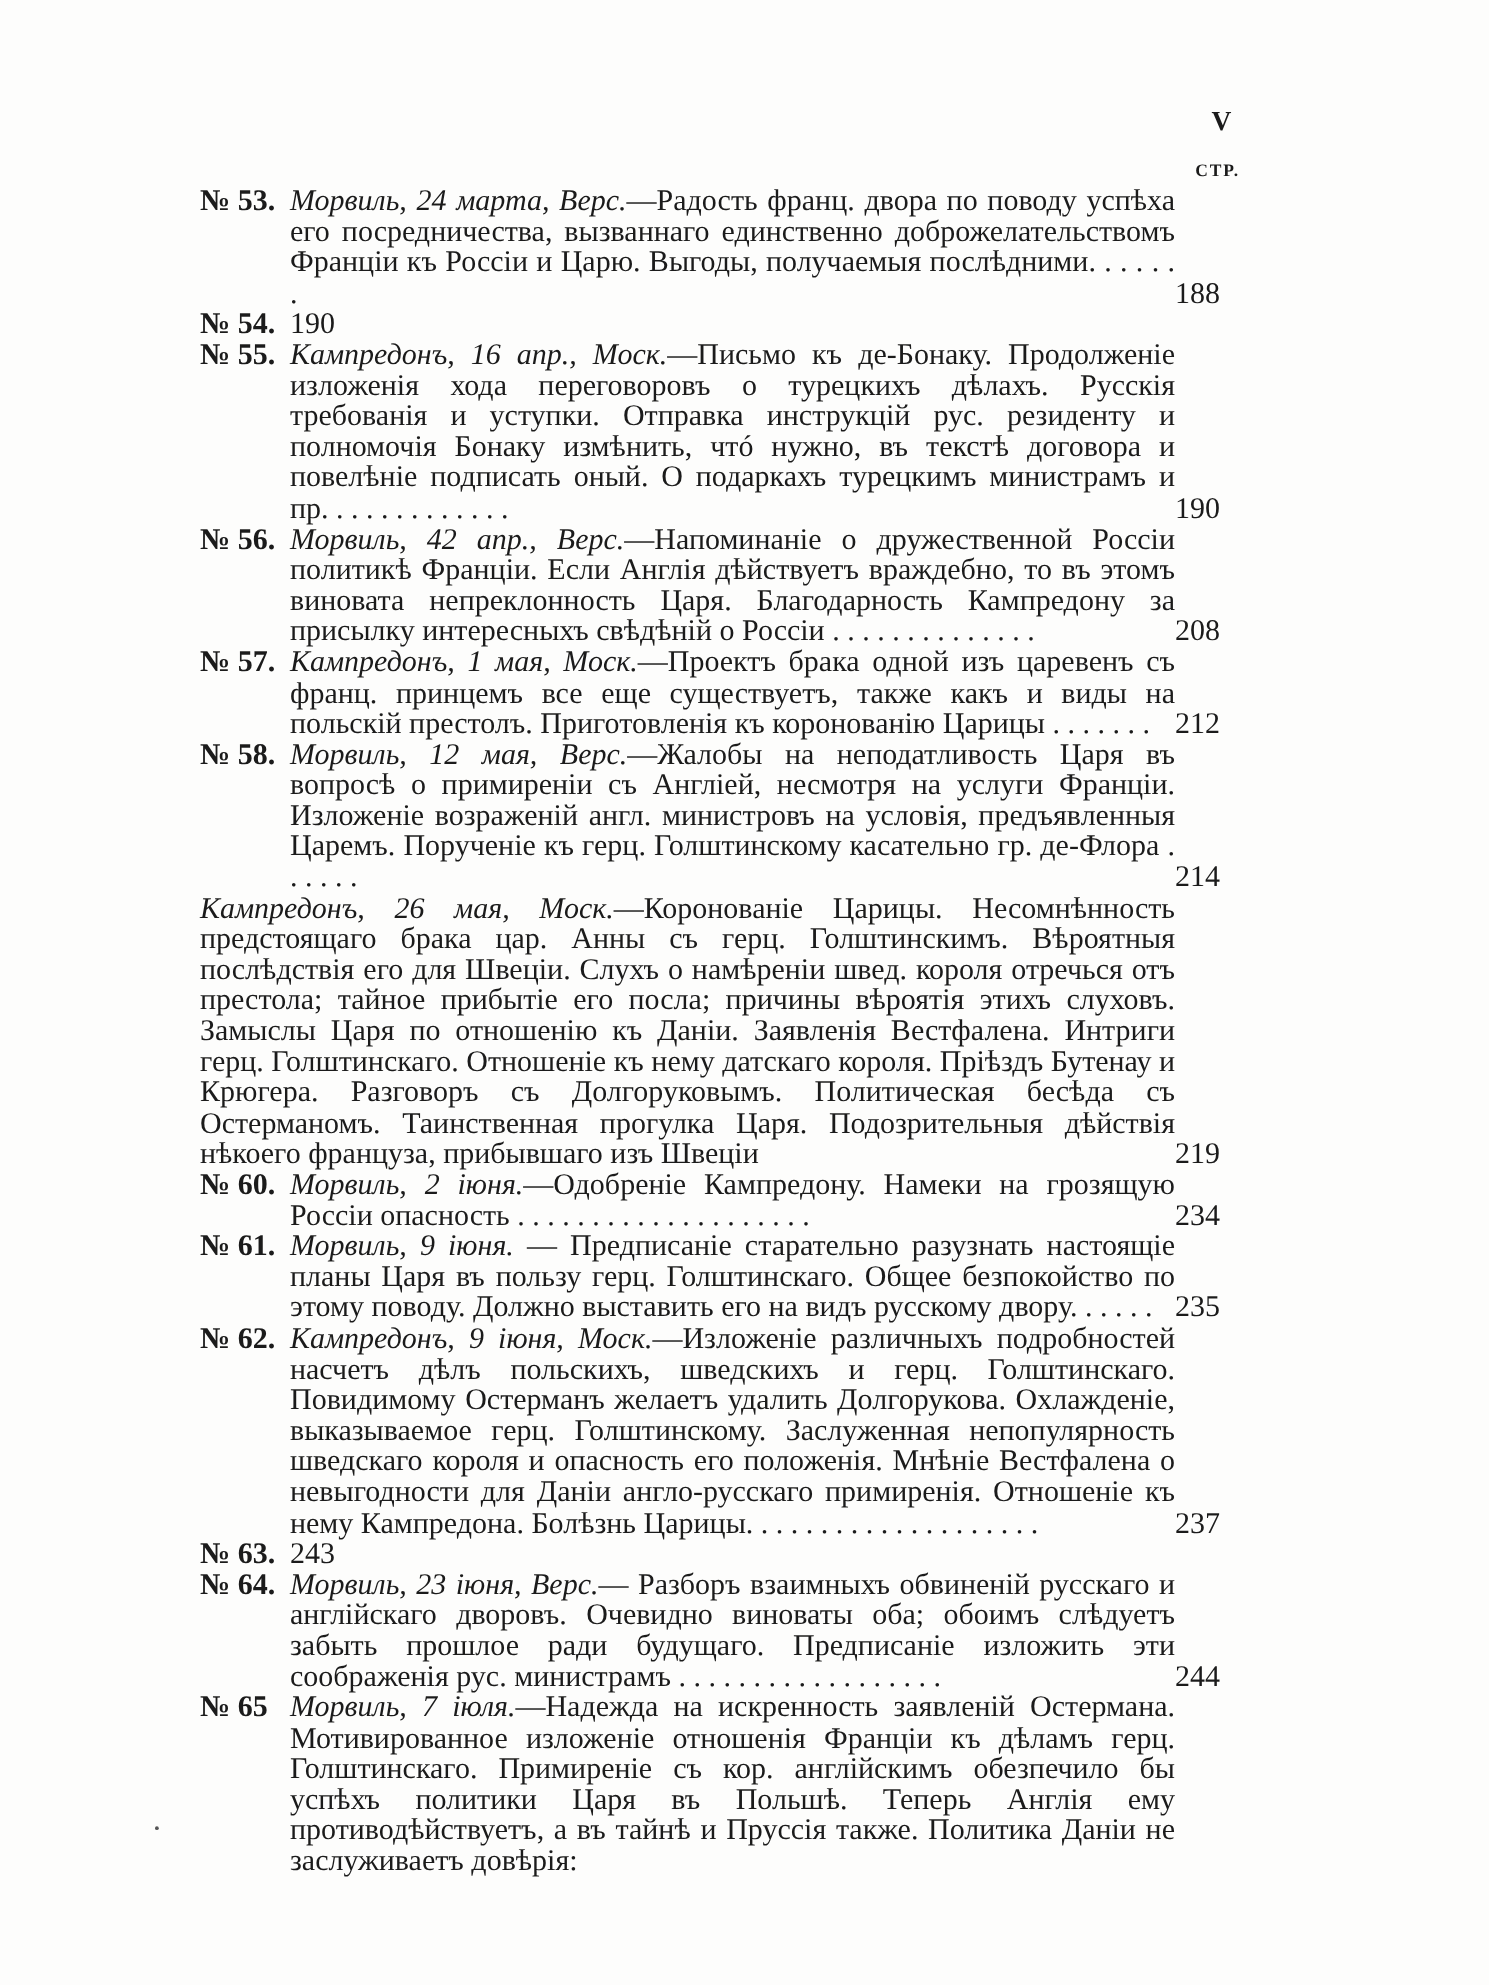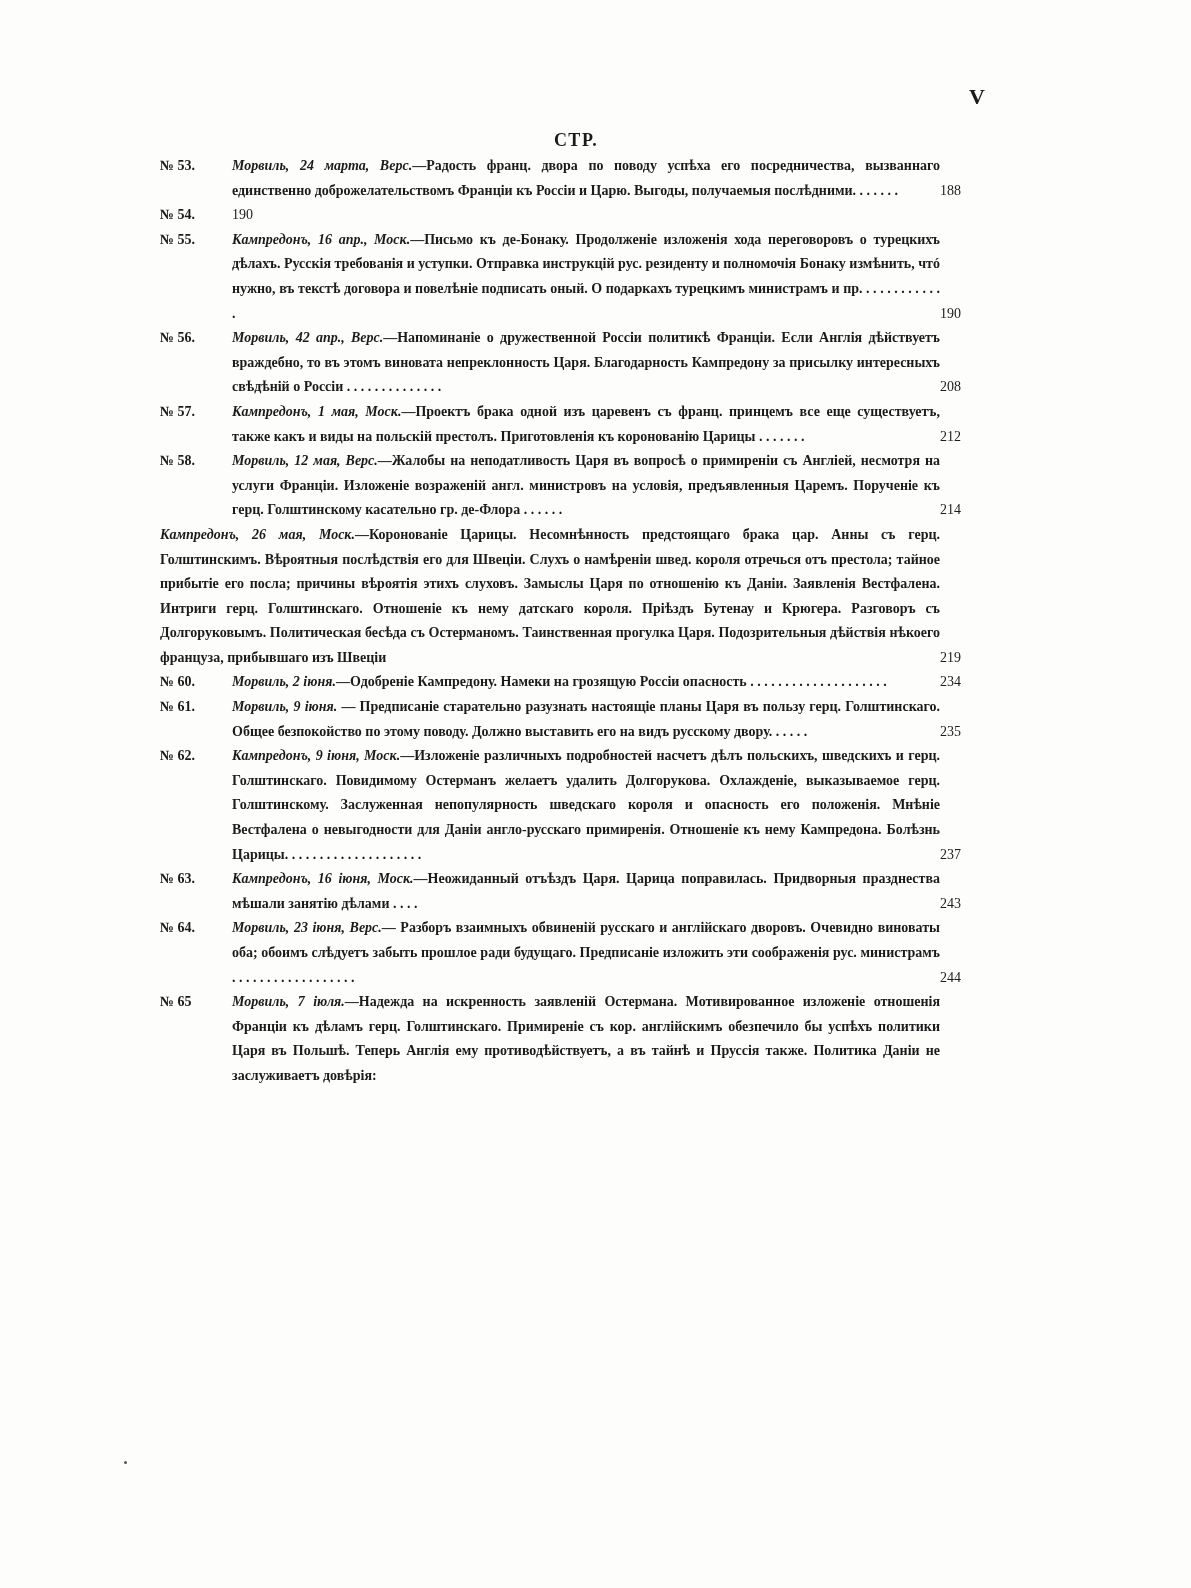--- a/index.html
+++ b/index.html
@@ -25,44 +25,43 @@
     width: 834px;
   }
   .roman-folio {
     text-align: right;
     padding-right: 8px;
     font-size: 22px;
     font-weight: bold;
     letter-spacing: 1px;
   }
   .str-label {
-    text-align: center;
+    text-align: right;
     padding-right: 2px;
     margin-top: 20px;
     margin-bottom: 3px;
-    font-size: 18px;
+    font-size: 14px;
     font-weight: bold;
     letter-spacing: 1.5px;
   }
   .entries { }
   .entry {
     display: flex;
-    font-size: 14px;
+    font-size: 24px;
     line-height: 24.6px;
   }
   .num {
     flex: none;
     width: 72px;
     font-weight: bold;
     white-space: nowrap;
   }
   .body {
     flex: 1;
     text-align: justify;
-    font-weight: bold;
   }
   .body .hdr { font-style: italic; }
   .page-no {
     flex: none;
     width: 54px;
     text-align: left;
     align-self: flex-end;
     font-weight: normal;
   }
   .scan-dot {
@@ -139,21 +138,20 @@
       </div>
 
       <div class="entry">
         <span class="num">№ 62.</span>
         <span class="body"><span class="hdr">Кампредонъ, 9 іюня, Моск.</span><span>—Изложеніе различныхъ подробностей насчетъ дѣлъ польскихъ, шведскихъ и герц. Голштинскаго. Повидимому Остерманъ желаетъ удалить Долгорукова. Охлажденіе, выказываемое герц. Голштинскому. Заслуженная непопулярность шведскаго короля и опасность его положенія. Мнѣніе Вестфалена о невыгодности для Даніи англо-русскаго примиренія. Отношеніе къ нему Кампредона. Болѣзнь Царицы. . . . . . . . . . . . . . . . . . . .</span></span>
         <span class="page-no">237</span>
       </div>
 
       <div class="entry">
         <span class="num">№ 63.</span>
-        <span class="body"><span class="hdr">Кампредонъ, 16 іюня, Моск.</span><span>—Неожиданный отъѣздъ Царя. Царица поправилась. Придворныя празднества мѣшали занятію дѣлами . . . .</span></span>
         <span class="page-no">243</span>
       </div>
 
       <div class="entry">
         <span class="num">№ 64.</span>
         <span class="body"><span class="hdr">Морвиль, 23 іюня, Верс.</span><span>— Разборъ взаимныхъ обвиненій русскаго и англійскаго дворовъ. Очевидно виноваты оба; обоимъ слѣдуетъ забыть прошлое ради будущаго. Предписаніе изложить эти соображенія рус. министрамъ . . . . . . . . . . . . . . . . . .</span></span>
         <span class="page-no">244</span>
       </div>
 
       <div class="entry">

